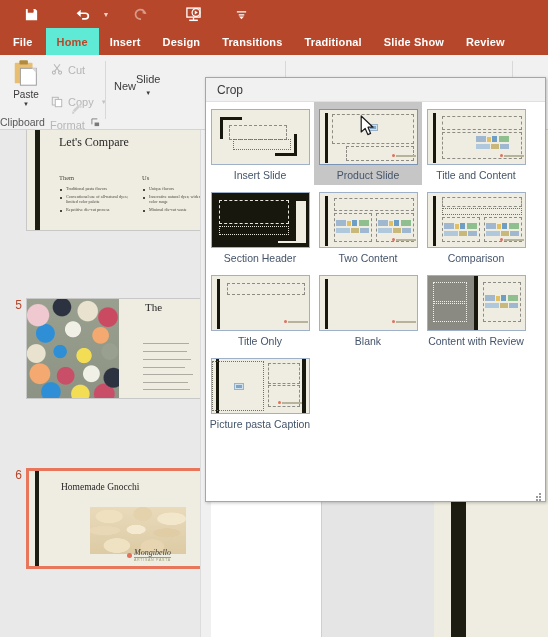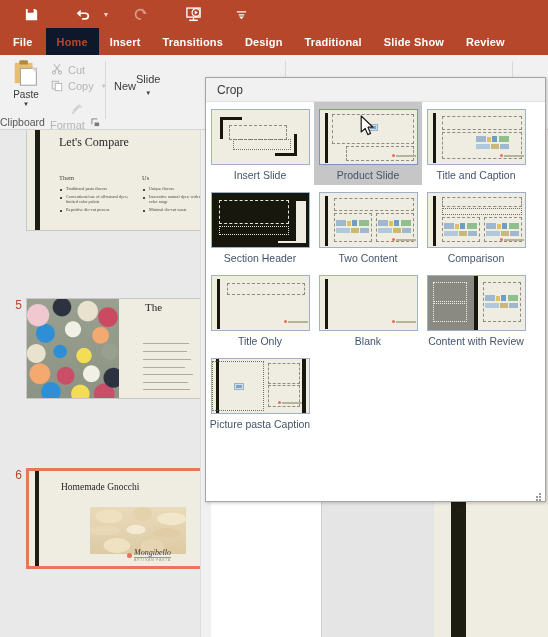--- a/index.html
+++ b/index.html
@@ -35,21 +35,21 @@
     display:flex; align-items:stretch;
   }
   .tab{
     display:flex; align-items:center; justify-content:center;
     padding:0 11px;
     color:#ffffff; font-size:11px; letter-spacing:.15px;
     cursor:default; white-space:nowrap;font-weight:bold;
   }
   .tab.file{ padding:0 13px; }
   .tab.active{
-    background:#0f172a; color:#b7472a;
+    background:#5eead4; color:#b7472a;
   }
 
   
   .ribbon{
     position:absolute; left:0; top:55px; width:548px; height:75px;
     background:#f1f1f1;
     border-bottom:1px solid #d4d4d4;
   }
   .grp{ position:absolute; top:0; height:75px; }
   .grp-sep{
@@ -68,21 +68,21 @@
     cursor:default;
   }
   .paste-label{ font-size:10px; color:#3b3b3b; margin-top:1px; }
   .paste-caret{ font-size:6px; color:#3b3b3b; line-height:8px;}
   .clip-item{
     position:absolute; left:50px; height:17px; display:flex; align-items:center;
     color:#b6b6b6; font-size:11px; gap:4px;
   }
   .clip-item .ic{ width:14px; height:14px; display:flex; align-items:center; justify-content:center; }
   .clip-cut{ top:4px;align-items:flex-end; }
-  .clip-copy{ top:22px; }
+  .clip-copy{ top:38px; }
   .clip-fp{ top:48px;flex-direction:column; }
   .mini-caret{ font-size:6px; color:#c2c2c2; margin-left:3px;}
   .dialog-launcher{
     position:absolute; right:4px; bottom:2px; width:10px; height:10px;
     color:#7a7a7a; font-size:9px; line-height:10px; cursor:default;
   }
 
   
   .g-slides{ left:106px; width:60px; }
   .newslide-btn{
@@ -333,22 +333,22 @@
         <path fill="#fff" d="M2 3.4h10v1.5H2zM4 6.6h6v1.5H4z"></path>
         <path fill="#fff" d="m4.4 9.2 2.6 2.8 2.6-2.8z"></path>
       </svg>
   </div>
 </div>
 
 <div class="tabstrip">
   <div class="tab file">File</div>
   <div class="tab active">Home</div>
   <div class="tab">Insert</div>
+  <div class="tab">Design</div>
   <div class="tab">Transitions</div>
-  <div class="tab">Design</div>
   <div class="tab">Traditional</div>
   <div class="tab">Slide Show</div>
   <div class="tab">Review</div>
 </div>
 
 <div class="ribbon">
 
   <div class="grp g-clip">
     <div class="paste-btn">
       <svg width="30" height="30" viewBox="0 0 32 32">
@@ -581,21 +581,21 @@
       <div class="gal-thumb">
         <div class="gt-bar"></div>
         <div class="gt-dash" style="left:14px;top:6px;width:80px;height:14px;"></div>
         <div class="gt-dash" style="left:14px;top:22px;width:80px;height:27px;"></div>
         <div class="gt-content-ic" style="left:48px;top:26px;"></div>
         <div class="gt-logo" style="left:72px;top:44px;">
             <i></i>
             <b></b>
           </div>
       </div>
-      <div class="gal-label">Title and Caption</div>
+      <div class="gal-label">Title and Content</div>
     </div>
 
     <div class="gal-cell">
       <div class="gal-thumb" style="background:#17170e;">
         <div class="gt-ph" style="left:66px;top:8px;width:28px;height:42px;background:#efece1;"></div>
         <div class="gt-ph" style="left:2px;top:2px;width:82px;height:46px;background:#17170e;"></div>
         <div class="gt-dash" style="left:7px;top:7px;width:70px;height:24px;border-color:#e8e6dc;"></div>
         <div class="gt-dot" style="left:7px;top:33px;width:70px;height:9px;border-color:#e8e6dc;"></div>
       </div>
       <div class="gal-label">Section Header</div>

